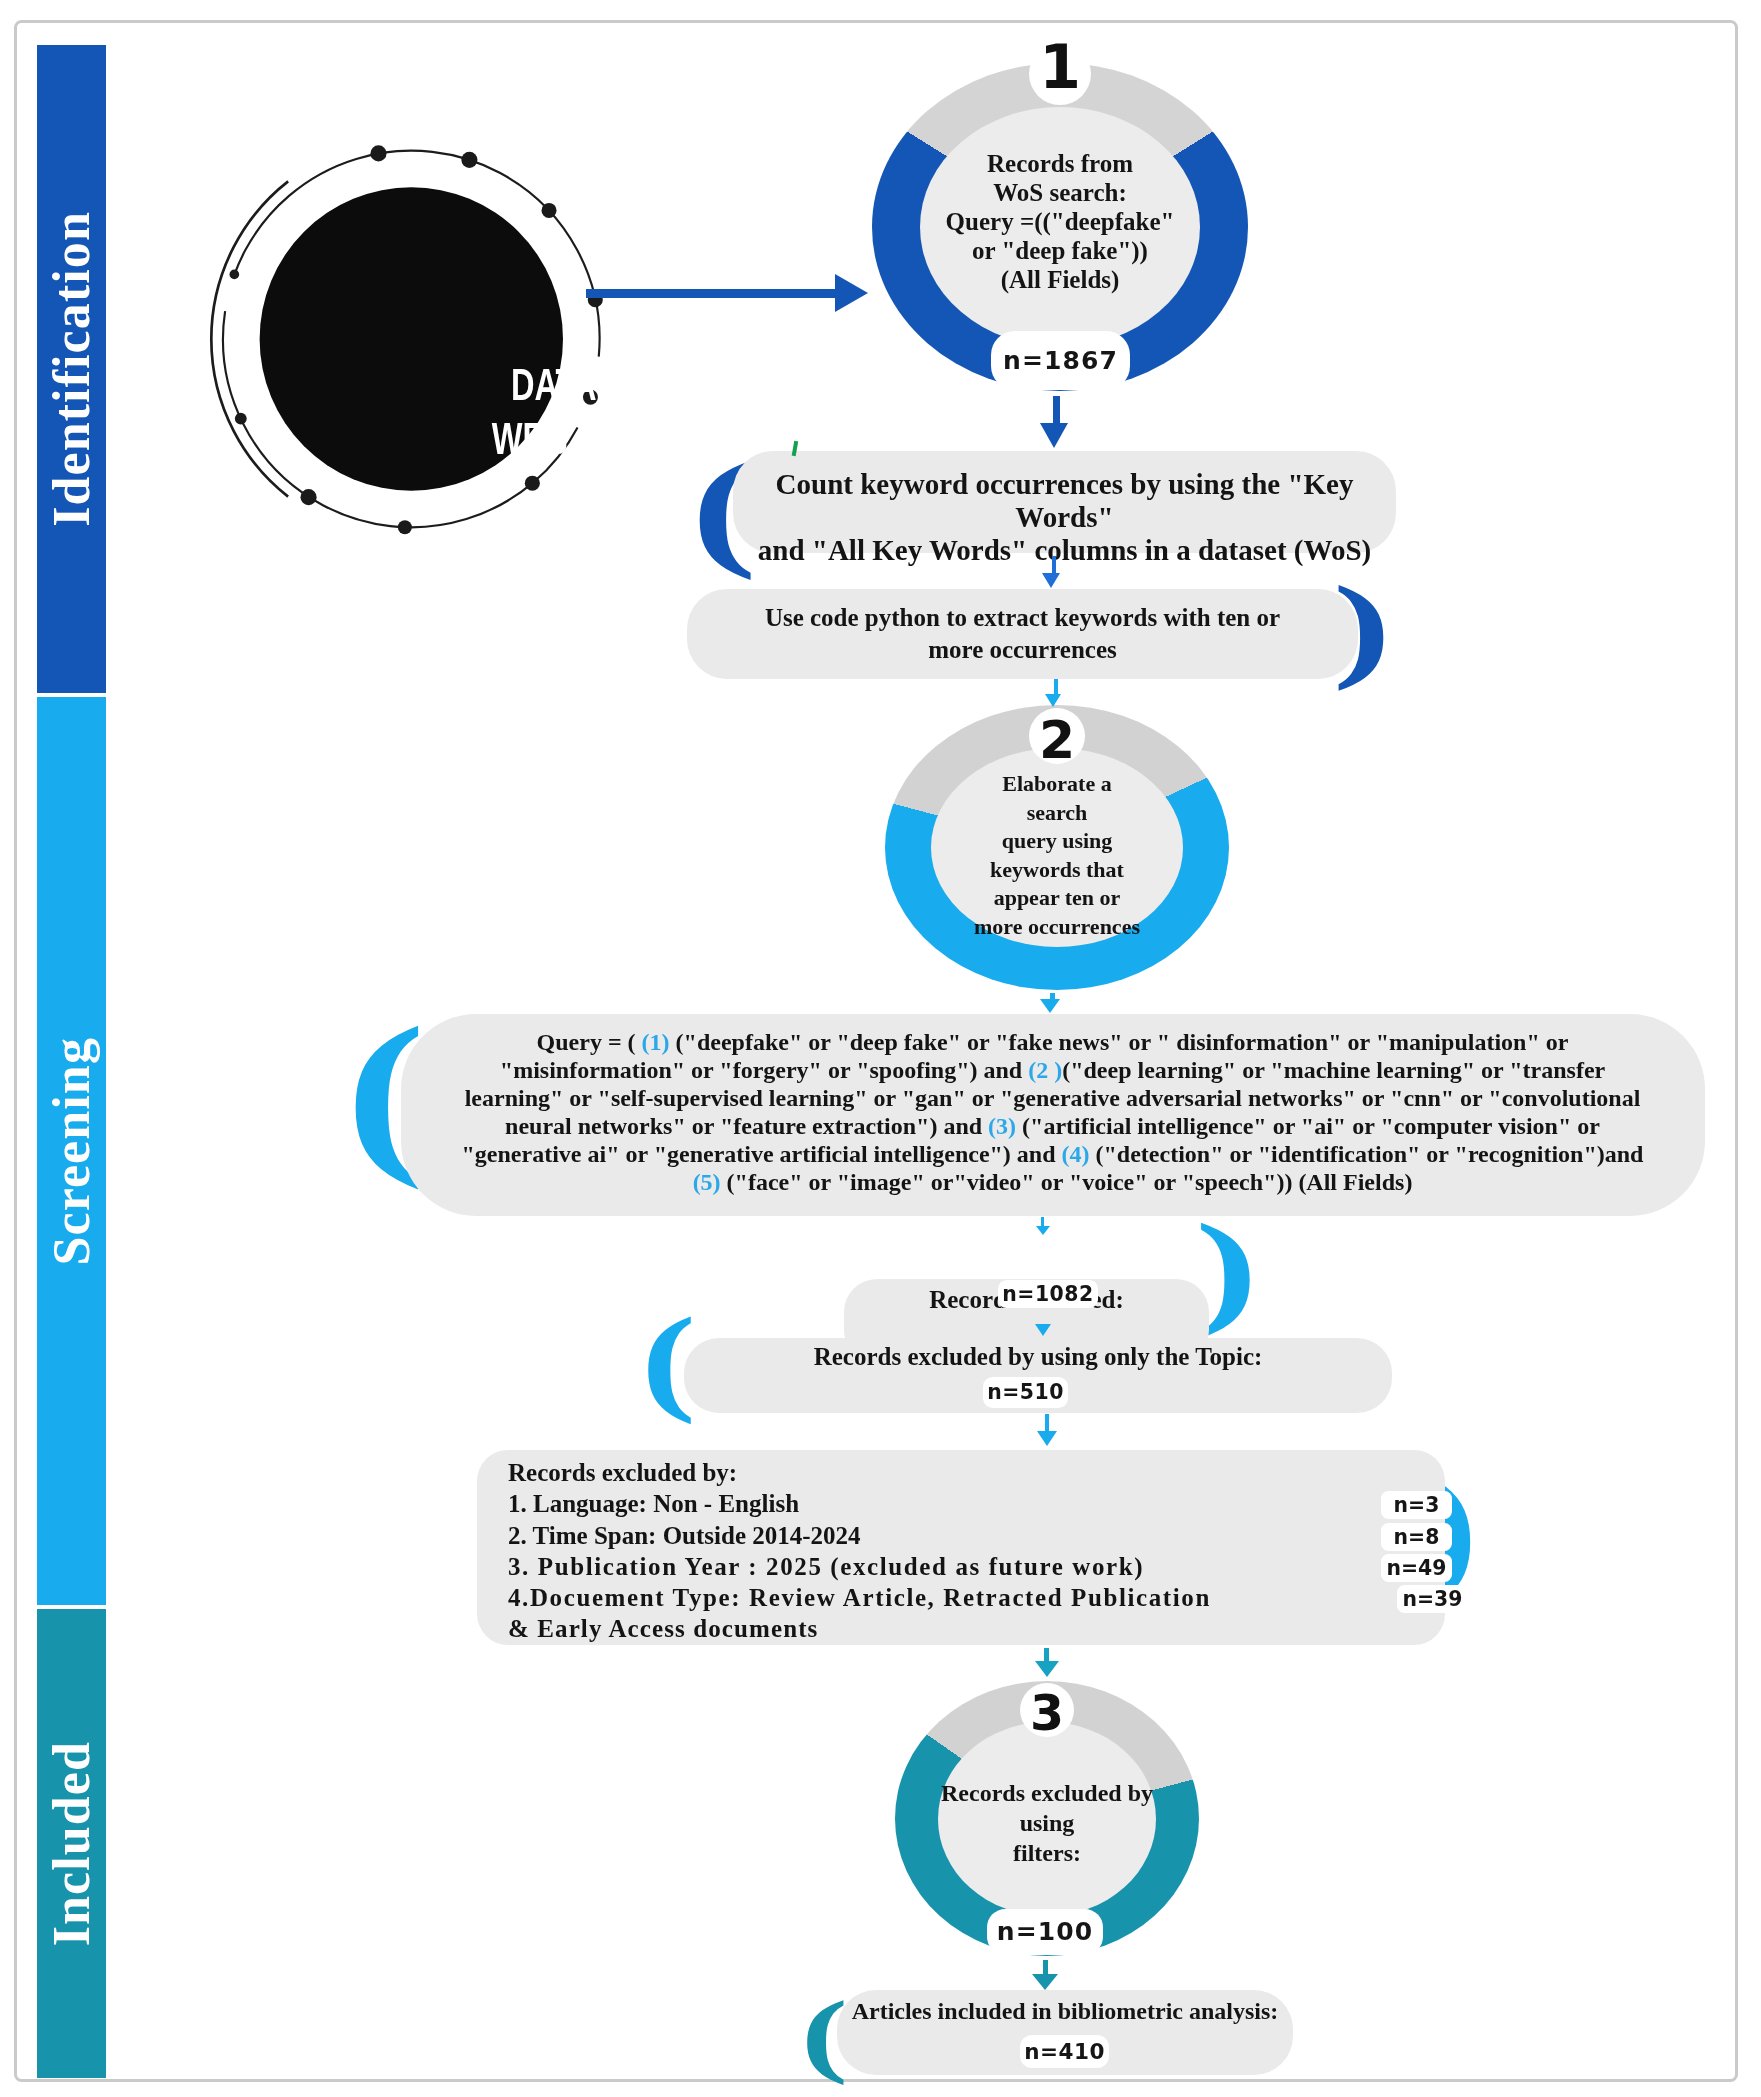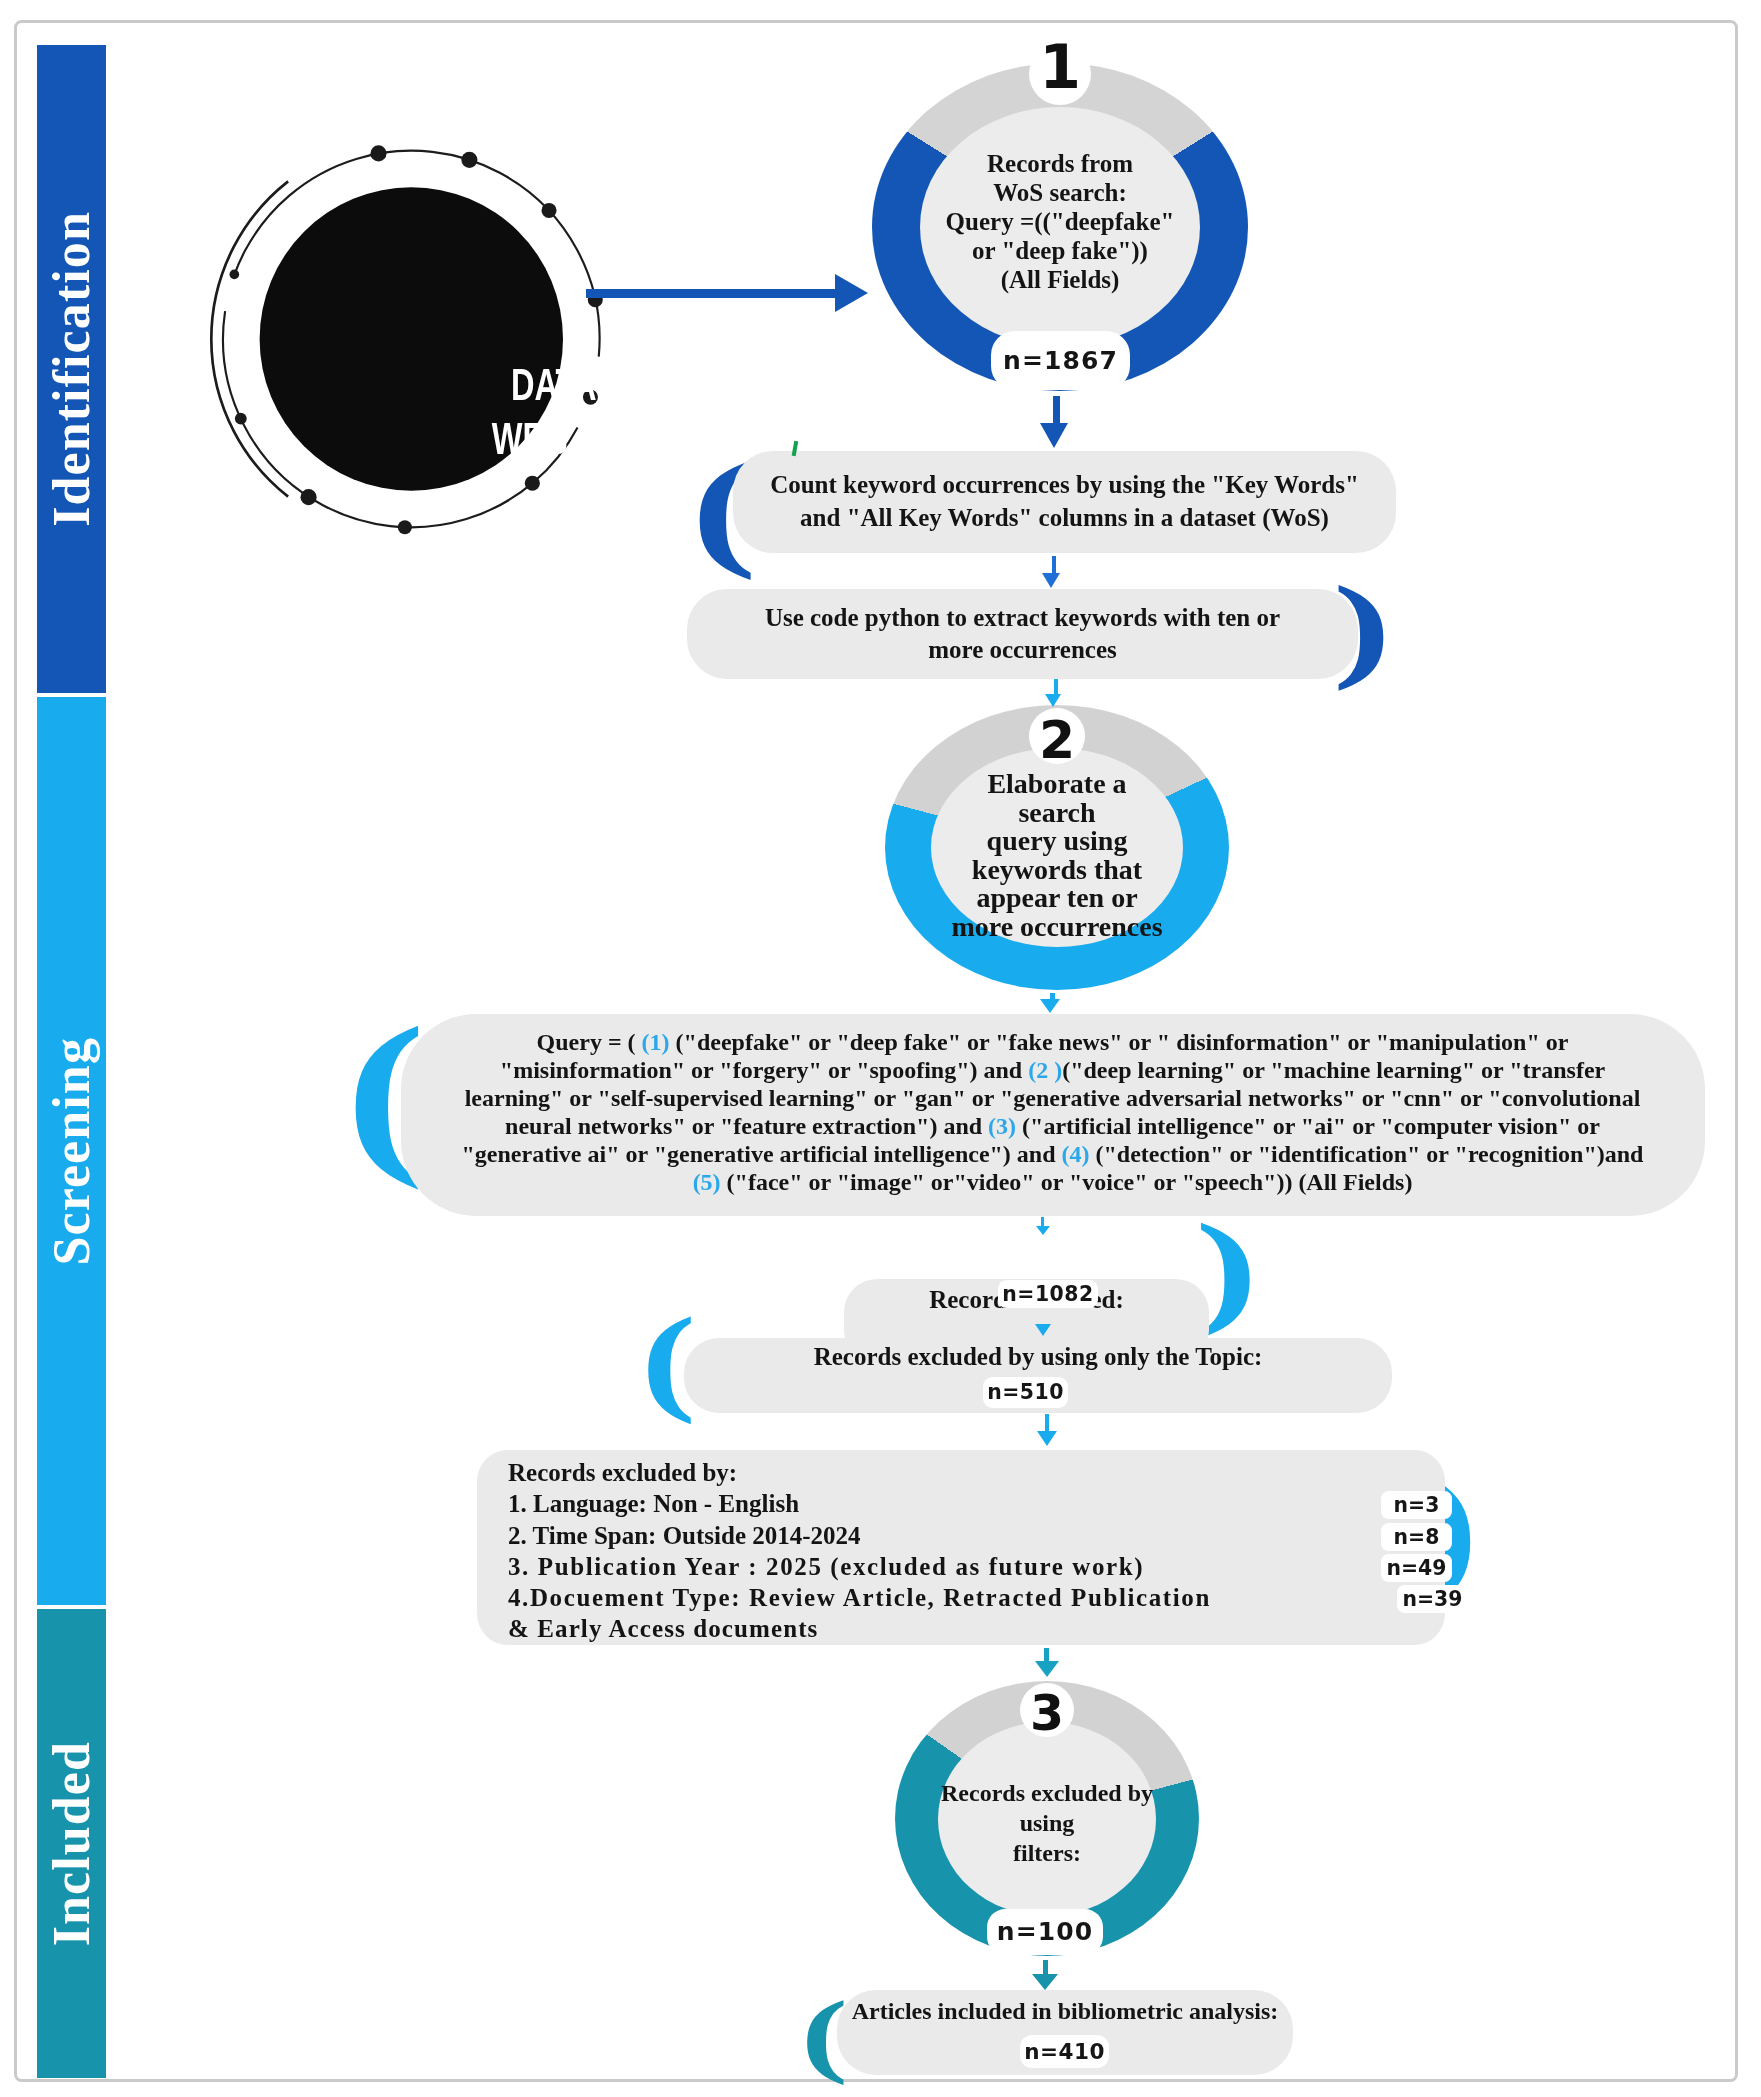--- a/index.html
+++ b/index.html
@@ -97,21 +97,21 @@
   </div>
   <div class="pill" style="left:119px;top:268px;width:139px;height:59px;line-height:59px;font-size:25px;border-radius:24px;letter-spacing:1.1px;">n=1867</div>
 </div>
 
 <div class="aline" style="left:1053px;top:396px;width:7px;height:28px;background:#1356b5;"></div>
 <div class="ahead" style="left:1040px;top:423px;border-left:14px solid transparent;border-right:14px solid transparent;border-top:25px solid #1356b5;"></div>
 
 <div class="abs" style="left:793px;top:441px;width:3.8px;height:14.5px;background:#12a150;transform:rotate(10deg);z-index:3;"></div>
 
 <div class="bracket" style="left:691px;top:442px;font-size:132px;color:#1356b5;transform:scaleX(1.5);transform-origin:left center;">(</div>
-<div class="box serif center" style="left:733px;top:451px;width:663px;height:102px;border-radius:40px;font-size:25px;line-height:33px;padding-top:16.7px;box-sizing:border-box;">
+<div class="box serif center" style="left:733px;top:451px;width:663px;height:102px;border-radius:40px;font-size:29px;line-height:33px;padding-top:16.7px;box-sizing:border-box;">
   <div>Count keyword occurrences by using the "Key Words"</div>
   <div>and "All Key Words" columns in a dataset (WoS)</div>
 </div>
 
 <div class="aline" style="left:1052px;top:556px;width:4.3px;height:19.4px;background:#1f6fd6;"></div>
 <div class="ahead" style="left:1042px;top:573px;border-left:9.7px solid transparent;border-right:9.7px solid transparent;border-top:15px solid #1f6fd6;"></div>
 
 <div class="bracket" style="left:1333px;top:569px;font-size:116px;color:#1356b5;transform:scaleX(1.5);transform-origin:left center;">)</div>
 <div class="box serif center" style="left:687px;top:589px;width:671px;height:90px;border-radius:40px;font-size:25px;line-height:32px;padding-top:13px;box-sizing:border-box;">
   <div>Use code python to extract keywords with ten or</div>
@@ -119,21 +119,21 @@
 </div>
 
 <div class="aline" style="left:1054px;top:679px;width:3.8px;height:16px;background:#18abee;"></div>
 <div class="ahead" style="left:1045px;top:694px;border-left:8.6px solid transparent;border-right:8.6px solid transparent;border-top:13px solid #18abee;"></div>
 
 <div class="abs" style="left:885px;top:705px;width:344px;height:285px;">
   <div class="ring ring2" style="left:0;top:0;width:344px;height:285px;"></div>
   <div class="innerc" style="left:46px;top:43px;width:252px;height:199px;"></div>
   <div class="badge" style="left:144px;top:3.2px;width:56px;height:56px;"></div>
   <div class="stepnum" style="top:5.4px;font-size:52px;">2</div>
-  <div class="ctext serif" style="top:65px;font-size:28px;line-height:28.5px;">
+  <div class="ctext serif" style="top:65px;font-size:22px;line-height:28.5px;">
     <div>Elaborate a</div>
     <div>search</div>
     <div>query using</div>
     <div>keywords that</div>
     <div>appear ten or</div>
     <div>more occurrences</div>
   </div>
 </div>
 
 <div class="aline" style="left:1050px;top:993px;width:4.8px;height:7.5px;background:#18abee;"></div>

